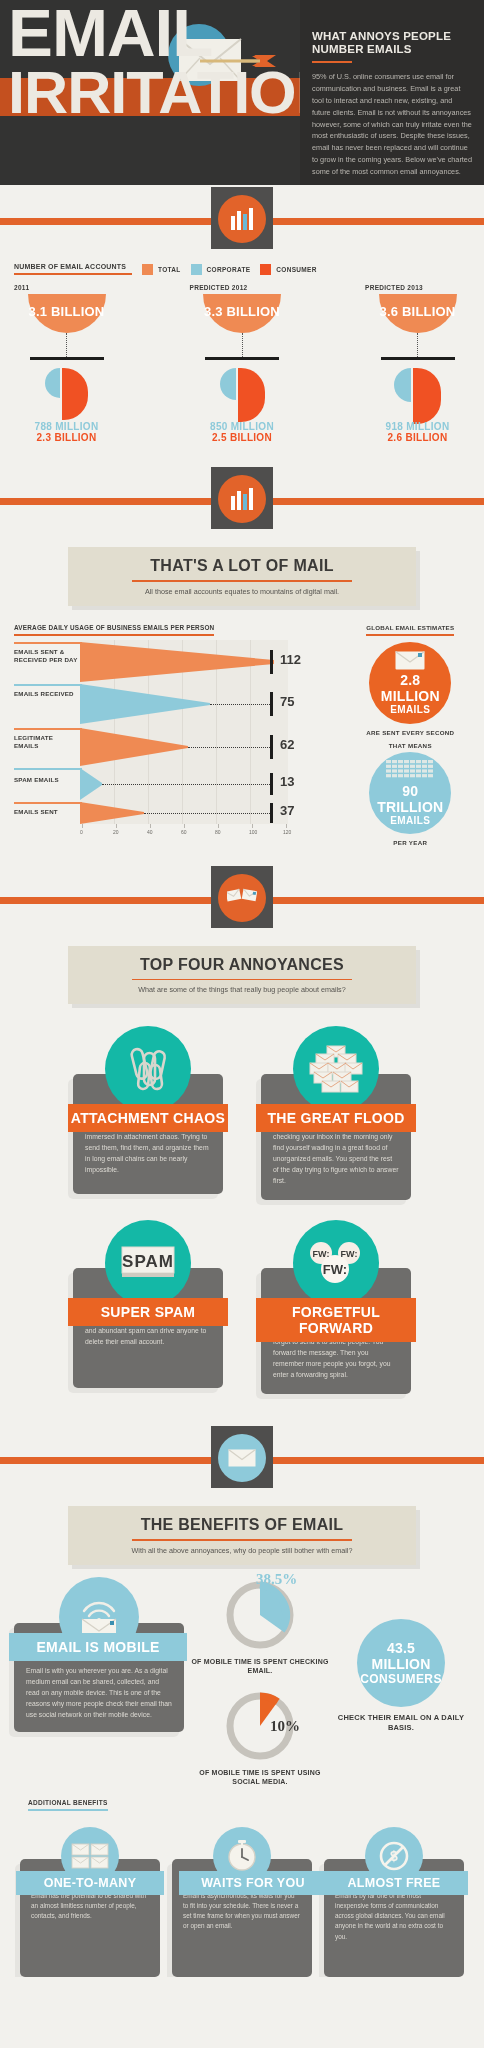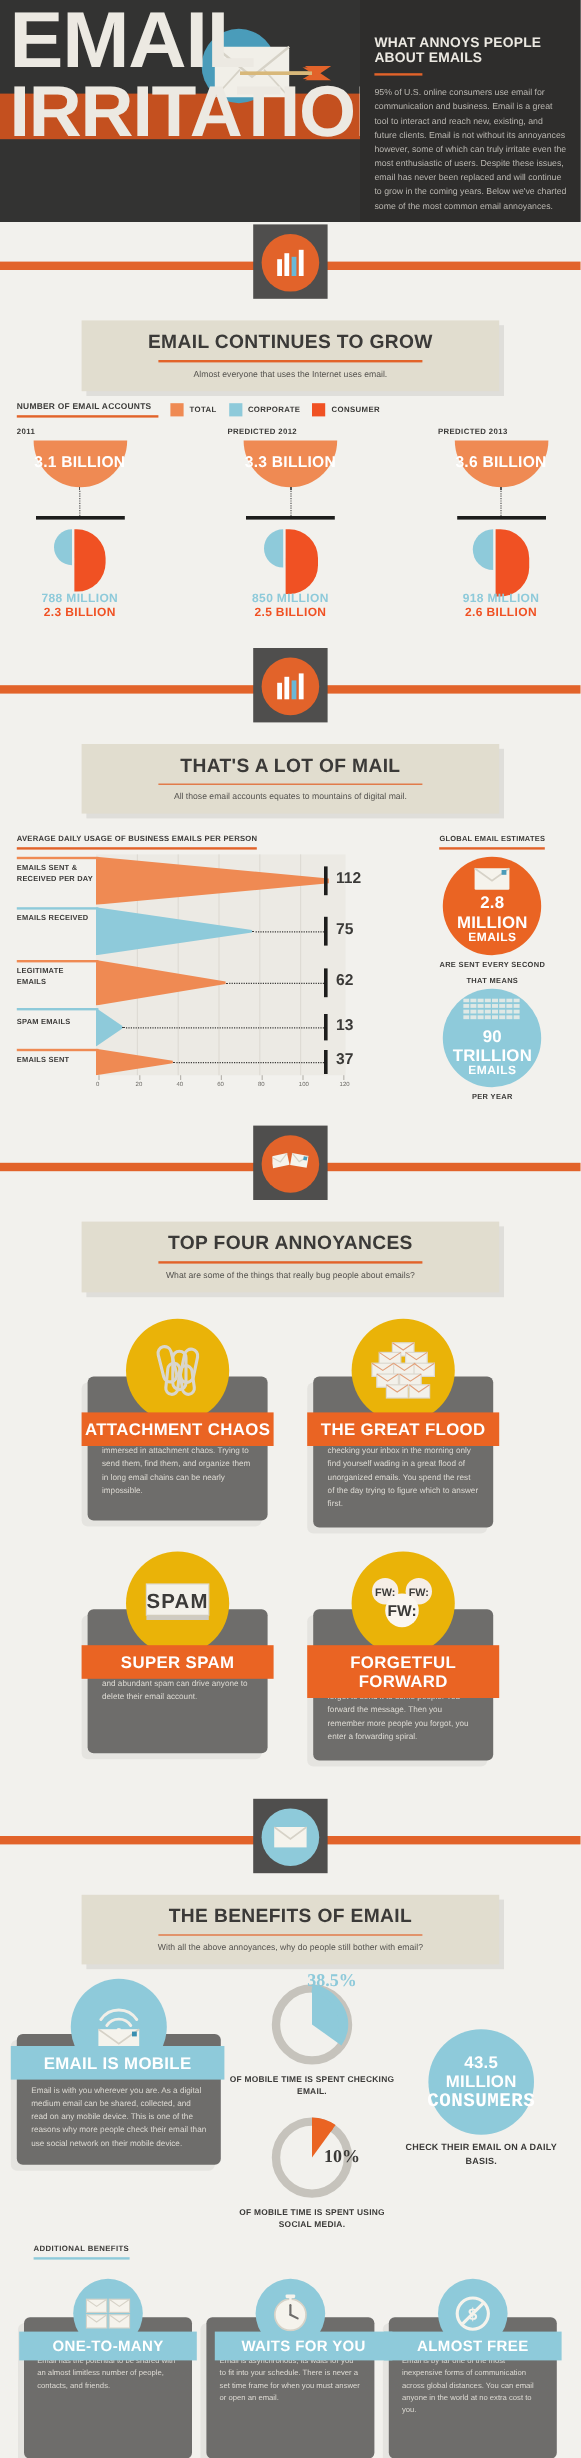--- a/index.html
+++ b/index.html
@@ -89,21 +89,21 @@
      align-items:center;justify-content:center;}
   .bub-o{background:#ea6423;}
   .bub-b{background:#8ecada;}
   .bub-n{font-family:"Liberation Sans Narrow","Liberation Sans",sans-serif;font-weight:bold;font-size:14px;color:#fff;letter-spacing:.2px;}
   .bub-s{font-family:"Liberation Sans Narrow","Liberation Sans",sans-serif;font-weight:bold;font-size:10px;color:#fff;letter-spacing:.4px;}
   .bub-cap{font-family:"Liberation Sans Narrow","Liberation Sans",sans-serif;font-weight:bold;font-size:6.2px;color:#3b3a38;margin-top:5px;letter-spacing:.3px;}
 
   
   .cards{display:flex;justify-content:center;gap:38px;margin-top:22px;}
   .card{width:150px;position:relative;}
-  .card-ic{width:86px;height:86px;border-radius:50%;background:#eab308;margin:0 auto;position:relative;z-index:3;
+  .card-ic{width:86px;height:86px;border-radius:50%;background:#14b8a6;margin:0 auto;position:relative;z-index:3;
      display:flex;align-items:center;justify-content:center;}
   .card-body{background:#6e6d6b;border-radius:5px;margin-top:-38px;padding:46px 12px 14px 12px;
      box-shadow:-5px 5px 0 rgba(0,0,0,.05);min-height:120px;}
   .card-ribbon{position:absolute;left:-5px;width:160px;background:#ea6423;padding:6px 0;text-align:center;z-index:4;}
   .card-ribbon h4{font-family:"Liberation Sans Narrow","Liberation Sans",sans-serif;font-weight:bold;color:#fff;
      font-size:14px;letter-spacing:.3px;}
   .card-body p{color:#dedbd4;font-size:6.8px;line-height:1.62;}
 
   
   .benefits{display:flex;padding:12px 14px 0 14px;gap:6px;}
@@ -119,21 +119,21 @@
   .donuts{width:140px;text-align:center;}
   .donut{position:relative;width:76px;height:76px;margin:0 auto;}
   .donut-cap{font-family:"Liberation Sans Narrow","Liberation Sans",sans-serif;font-weight:bold;font-size:7px;
      color:#3b3a38;line-height:1.35;margin-top:4px;letter-spacing:.2px;}
   .donut-val{position:absolute;font-family:Liberation Serif, serif;font-weight:bold;font-size:15px;}
 
   .consumers{width:130px;text-align:center;padding-top:42px;}
   .cons-bub{width:88px;height:88px;border-radius:50%;background:#8ecada;margin:0 auto;
      display:flex;flex-direction:column;align-items:center;justify-content:center;}
   .cons-n{font-family:"Liberation Sans Narrow","Liberation Sans",sans-serif;font-weight:bold;font-size:14px;color:#fff;letter-spacing:.2px;}
-  .cons-s{font-family:Liberation Mono, monospace;font-weight:bold;font-size:16px;color:#fff;letter-spacing:.4px;}
+  .cons-s{font-family:Liberation Sans, sans-serif;font-weight:bold;font-size:12px;color:#fff;letter-spacing:.4px;}
   .cons-cap{font-family:"Liberation Sans Narrow","Liberation Sans",sans-serif;font-weight:bold;font-size:7.5px;
      color:#3b3a38;line-height:1.35;margin-top:6px;letter-spacing:.2px;}
 
   .addben{font-family:"Liberation Sans Narrow","Liberation Sans",sans-serif;font-weight:bold;font-size:6.5px;color:#3b3a38;
      border-bottom:2px solid #8ecada;padding-bottom:3px;letter-spacing:.3px;display:inline-block;margin:12px 0 0 28px;}
 
   .bencards{display:flex;justify-content:center;gap:12px;margin-top:16px;}
   .bcard{width:140px;position:relative;}
   .bcard-ic{width:58px;height:58px;border-radius:50%;background:#8ecada;margin:0 auto;position:relative;z-index:3;
      display:flex;align-items:center;justify-content:center;}
@@ -164,45 +164,40 @@
         <polyline points="63,43 42,20" fill="none" stroke="#d6d2c7" stroke-width="1.4"></polyline>
       </svg>
       <svg style="position:absolute;left:200px;top:55px;width:86px;height:12px;" viewBox="0 0 86 12">
         <rect x="0" y="4.5" width="60" height="3" fill="#d8b87a"></rect>
         <polygon points="54,0 76,0 67,6 76,12 54,12 63,6" fill="#e2632a"></polygon>
       </svg>
       <div class="hdr-title1">EMAIL</div>
       <div class="hdr-title2">IRRITATION</div>
     </div>
     <div class="hdr-right">
-      <h2>WHAT ANNOYS PEOPLE ABOUT EMAILS</h2>
+      <h2>WHAT ANNOYS PEOPLE NUMBER EMAILS</h2>
       <div class="hdr-rule"></div>
       <p>95% of U.S. online consumers use email for communication and business. Email is a great tool to interact and reach new, existing, and future clients. Email is not without its annoyances however, some of which can truly irritate even the most enthusiastic of users. Despite these issues, email has never been replaced and will continue to grow in the coming years. Below we've charted some of the most common email annoyances.</p>
     </div>
   </div>
 
   
   <div class="iconbar">
     <div class="line"></div>
     <div class="sq"></div>
     <div class="circ">
       <svg width="24" height="22" viewBox="0 0 24 22">
           <rect x="1" y="8" width="4" height="14" fill="#fff"></rect>
           <rect x="7" y="3" width="4" height="19" fill="#fff"></rect>
           <rect x="13" y="6" width="4" height="16" fill="#6ab8d6"></rect>
           <rect x="19" y="0" width="4" height="22" fill="#fff"></rect>
         </svg>
     </div>
   </div>
 
-  <div class="plaque">
-    <h3>EMAIL CONTINUES TO GROW</h3>
-    <div class="prule"></div>
-    <div class="psub">Almost everyone that uses the Internet uses email.</div>
-  </div>
 
   
   <div class="grow">
     <div class="legendrow">
       <div class="legend-title">NUMBER OF EMAIL ACCOUNTS</div>
       <div class="legend-item">
         <div class="legend-sw" style="background:#ef8a53"></div>
         <div class="legend-lb">TOTAL</div>
       </div>
       <div class="legend-item">

